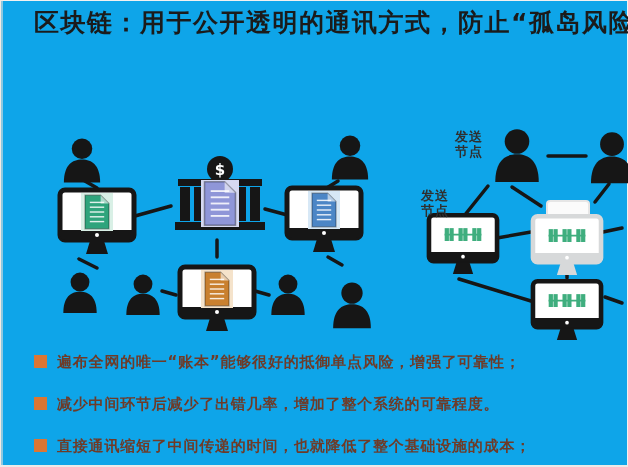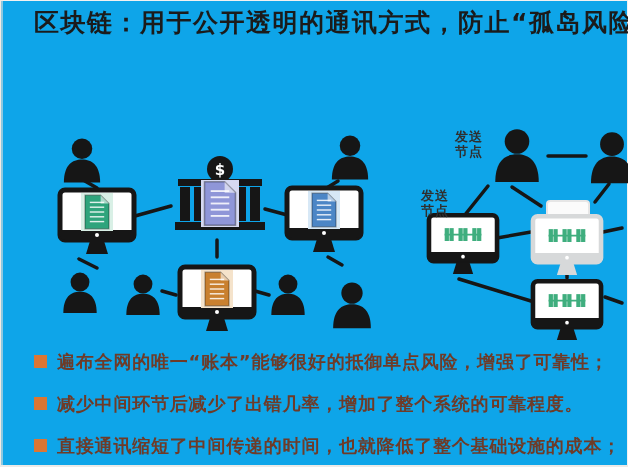--- a/index.html
+++ b/index.html
@@ -24,21 +24,21 @@
   .node-label{
     position:absolute;width:30px;font-size:13px;font-weight:600;line-height:1.18;
     letter-spacing:1px;color:#2f2f2f;word-break:break-all;
   }
   .label-send{left:455px;top:129px;}
   .label-confirm{left:421px;top:188px;}
   .bullets{position:absolute;left:34px;top:352px;right:8px;}
   .bullet-row{display:flex;align-items:flex-start;gap:10px;margin-bottom:22px;}
   .marker{flex:0 0 auto;width:13px;height:13px;margin-top:3px;background:var(--accent-orange,#dc7633);}
   .bullet-text{
-    font-size:18px;font-weight:600;letter-spacing:.8px;line-height:20px;
+    font-size:15px;font-weight:600;letter-spacing:.8px;line-height:20px;
     color:var(--bullet-text,#6e3b28);white-space:nowrap;
   }
   
   .ink{fill:var(--silhouette,#161616);}
   .cline{stroke:var(--silhouette,#161616);stroke-width:3.5;stroke-linecap:round;}
   .pc-dark{color:var(--silhouette,#161616);}
   .pc-ghost{color:#d7d9da;}
   .doc-green{color:var(--doc-green,#2fa47c);}
   .doc-blue{color:var(--doc-blue,#4c86c6);}
   .doc-orange{color:var(--doc-orange,#c9802f);}

